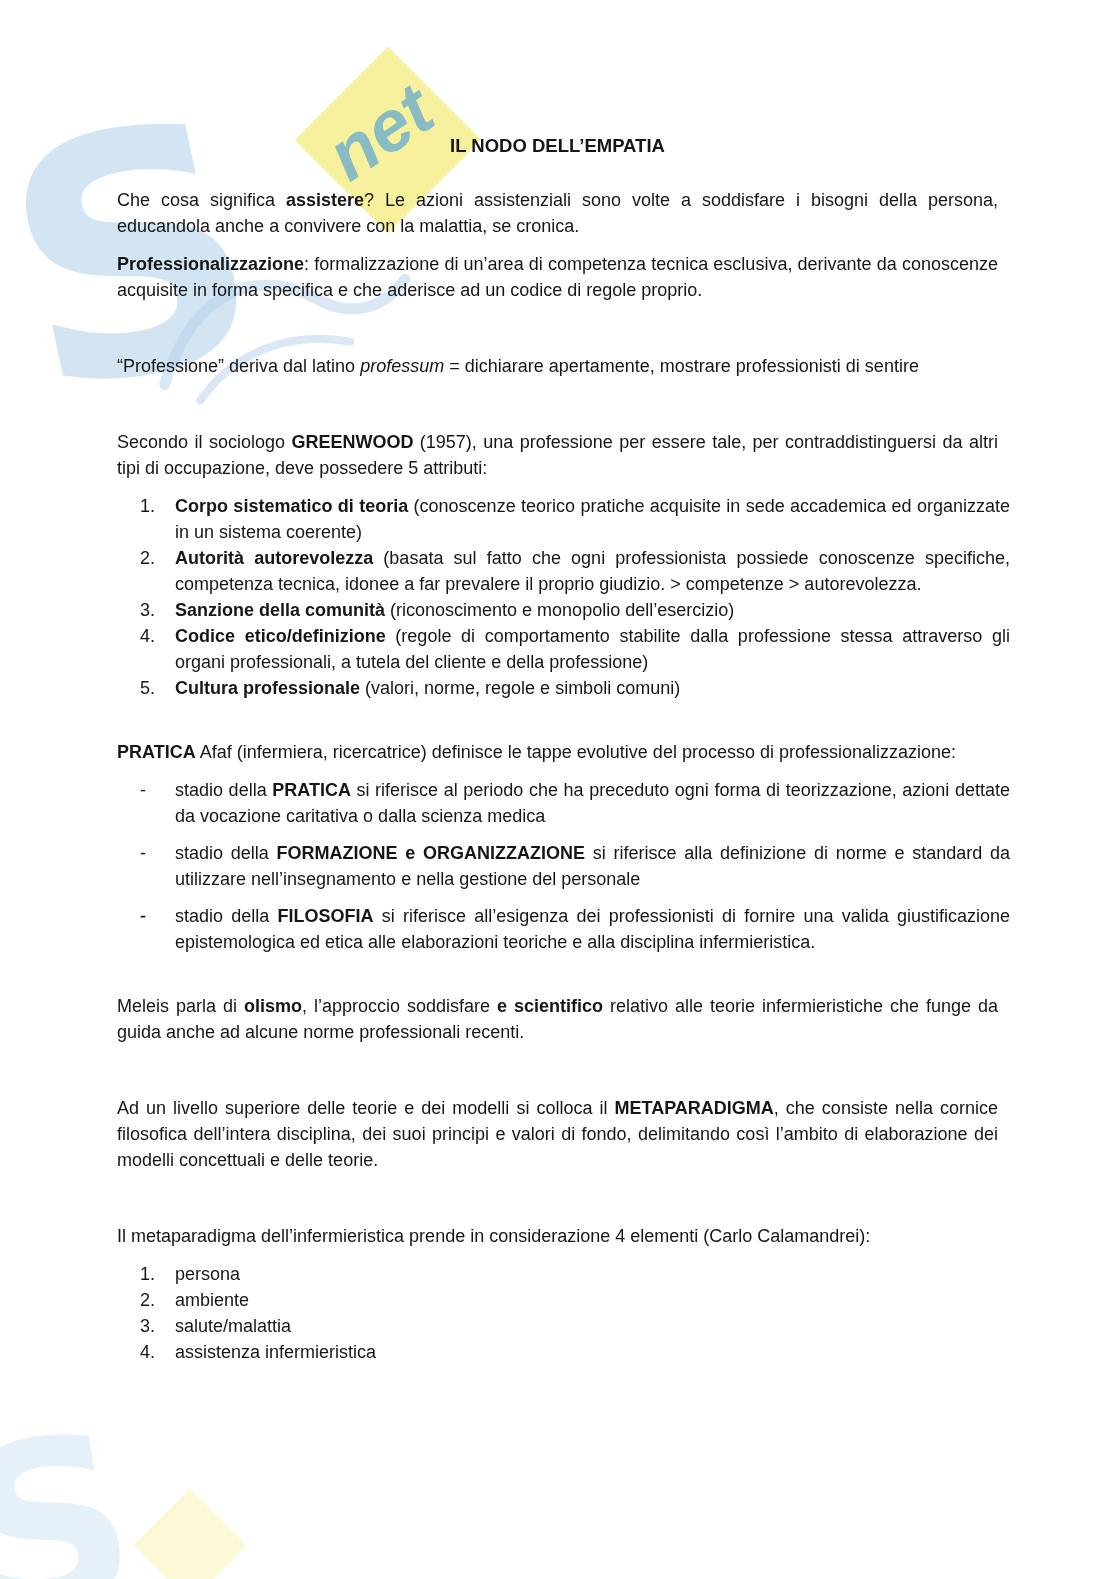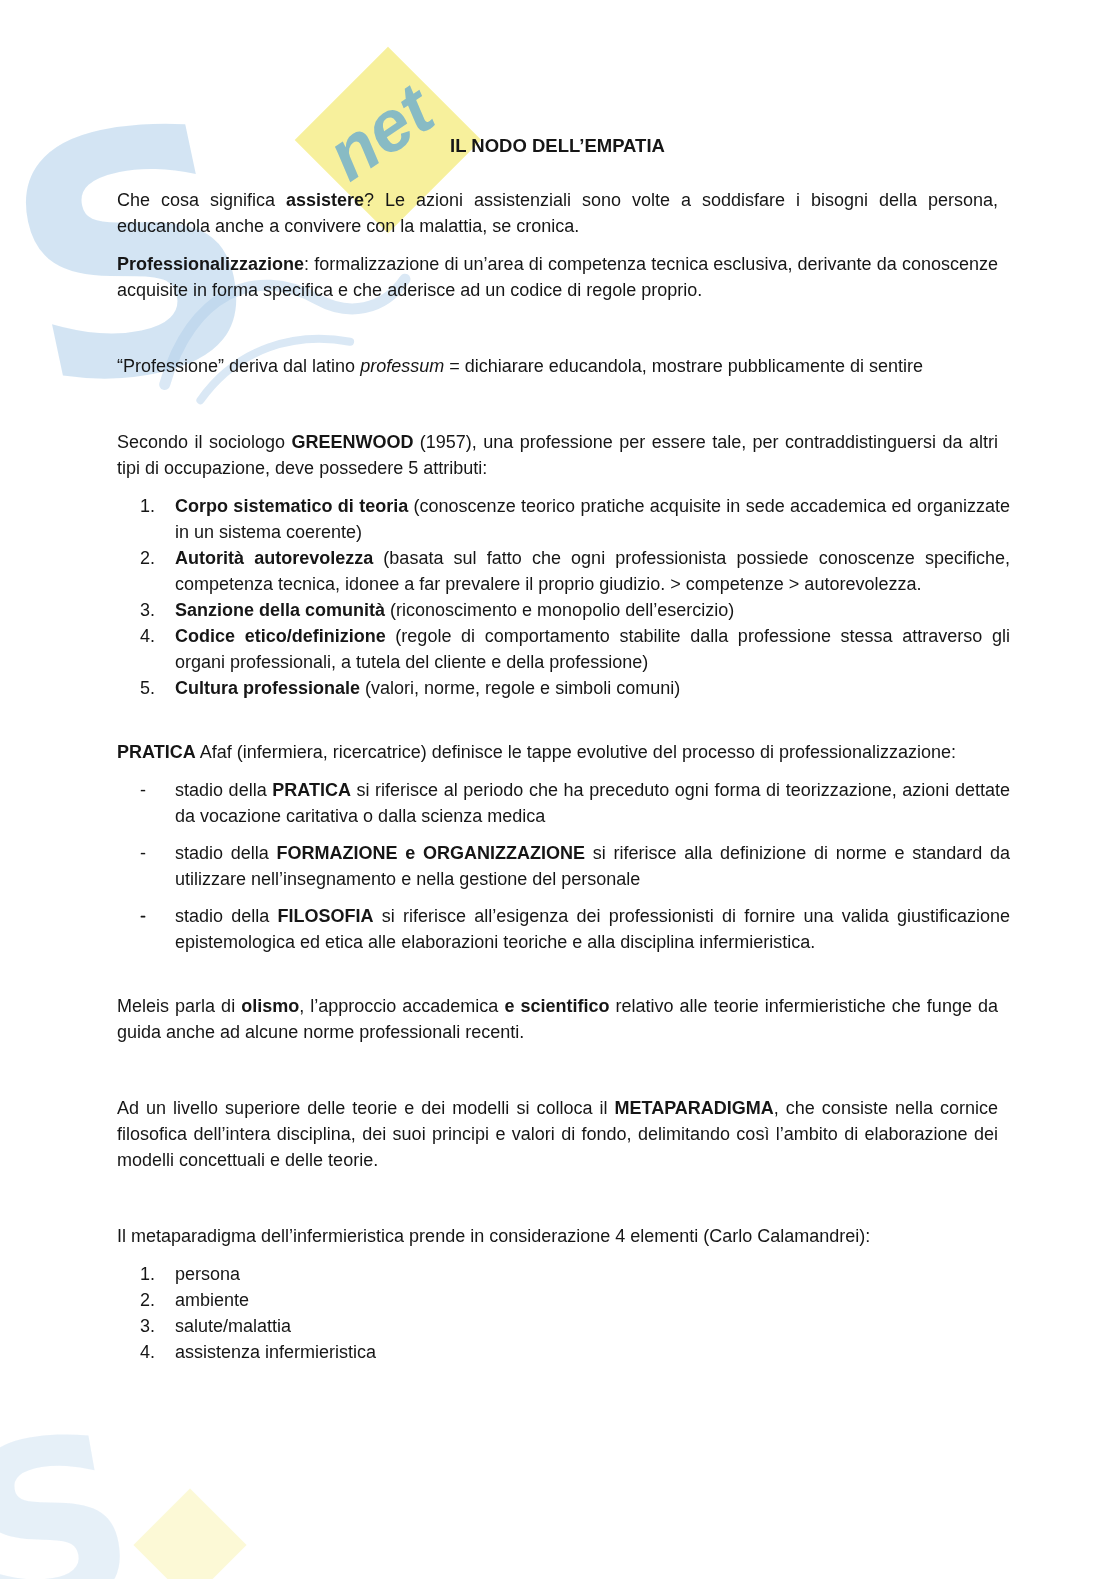--- a/index.html
+++ b/index.html
@@ -126,40 +126,40 @@
     <span class="wm-s wm-s-bottom" style="color: rgb(169, 203, 232);">S</span>
     <span class="wm-diamond wm-diamond-bottom" style="background: rgb(242, 230, 90);"></span>
   </div>
 
   <h1 class="doc-title">IL NODO DELL’EMPATIA</h1>
 
   <div class="doc-body">
       <p class="para"><span>Che cosa significa </span><span class="b">assistere</span><span>? Le azioni assistenziali sono volte a soddisfare i bisogni della persona, educandola anche a convivere con la malattia, se cronica.</span></p>
       <p class="para"><span class="b">Professionalizzazione</span><span>: formalizzazione di un’area di competenza tecnica esclusiva, derivante da conoscenze acquisite in forma specifica e che aderisce ad un codice di regole proprio.</span></p>
       <div class="spacer"></div>
-      <p class="para"><span>“Professione” deriva dal latino </span><span class="i">professum</span><span> = dichiarare educandola, mostrare pubblicamente di sentire</span></p>
+      <p class="para"><span>“Professione” deriva dal latino </span><span class="i">professum</span><span> = dichiarare apertamente, mostrare professionisti di sentire</span></p>
       <div class="spacer"></div>
       <p class="para"><span>Secondo il sociologo </span><span class="b">GREENWOOD</span><span> (1957), una professione per essere tale, per contraddistinguersi da altri tipi di occupazione, deve possedere 5 attributi:</span></p>
       <div class="num-list">
         <div class="li"><span class="marker">1.</span><span><span class="b">Corpo sistematico di teoria</span><span> (conoscenze teorico pratiche acquisite in sede accademica ed organizzate in un sistema coerente)</span></span></div>
         <div class="li"><span class="marker">2.</span><span><span class="b">Autorità autorevolezza</span><span> (basata sul fatto che ogni professionista possiede conoscenze specifiche, competenza tecnica, idonee a far prevalere il proprio giudizio. &gt; competenze &gt; autorevolezza.</span></span></div>
         <div class="li"><span class="marker">3.</span><span><span class="b">Sanzione della comunità</span><span> (riconoscimento e monopolio dell’esercizio)</span></span></div>
         <div class="li"><span class="marker">4.</span><span><span class="b">Codice etico/definizione</span><span> (regole di comportamento stabilite dalla professione stessa attraverso gli organi professionali, a tutela del cliente e della professione)</span></span></div>
         <div class="li"><span class="marker">5.</span><span><span class="b">Cultura professionale</span><span> (valori, norme, regole e simboli comuni)</span></span></div>
       </div>
       <div class="spacer"></div>
       <p class="para"><span class="b">PRATICA</span><span> Afaf (infermiera, ricercatrice) definisce le tappe evolutive del processo di professionalizzazione:</span></p>
       <div class="dash-list">
         <div class="li"><span class="marker">-</span><span><span>stadio della </span><span class="b">PRATICA</span><span> si riferisce al periodo che ha preceduto ogni forma di teorizzazione, azioni dettate da vocazione caritativa o dalla scienza medica</span></span></div>
         <div class="li"><span class="marker">-</span><span><span>stadio della </span><span class="b">FORMAZIONE e ORGANIZZAZIONE</span><span> si riferisce alla definizione di norme e standard da utilizzare nell’insegnamento e nella gestione del personale</span></span></div>
         <div class="li"><span class="marker">-</span></div>
         <div class="li"><span class="marker">-</span><span><span>stadio della </span><span class="b">FILOSOFIA</span><span> si riferisce all’esigenza dei professionisti di fornire una valida giustificazione epistemologica ed etica alle elaborazioni teoriche e alla disciplina infermieristica.</span></span></div>
       </div>
       <div class="spacer"></div>
-      <p class="para"><span>Meleis parla di </span><span class="b">olismo</span><span>, l’approccio accademica </span><span class="b">e scientifico</span><span> relativo alle teorie infermieristiche che funge da guida anche ad alcune norme professionali recenti.</span></p>
+      <p class="para"><span>Meleis parla di </span><span class="b">olismo</span><span>, l’approccio soddisfare </span><span class="b">e scientifico</span><span> relativo alle teorie infermieristiche che funge da guida anche ad alcune norme professionali recenti.</span></p>
       <div class="spacer"></div>
       <p class="para"><span>Ad un livello superiore delle teorie e dei modelli si colloca il </span><span class="b">METAPARADIGMA</span><span>, che consiste nella cornice filosofica dell’intera disciplina, dei suoi principi e valori di fondo, delimitando così l’ambito di elaborazione dei modelli concettuali e delle teorie.</span></p>
       <div class="spacer"></div>
       <p class="para"><span>Il metaparadigma dell’infermieristica prende in considerazione 4 elementi (Carlo Calamandrei):</span></p>
       <div class="num-list">
         <div class="li"><span class="marker">1.</span><span><span>persona</span></span></div>
         <div class="li"><span class="marker">2.</span><span><span>ambiente</span></span></div>
         <div class="li"><span class="marker">3.</span><span><span>salute/malattia</span></span></div>
         <div class="li"><span class="marker">4.</span><span><span>assistenza infermieristica</span></span></div>
       </div>

